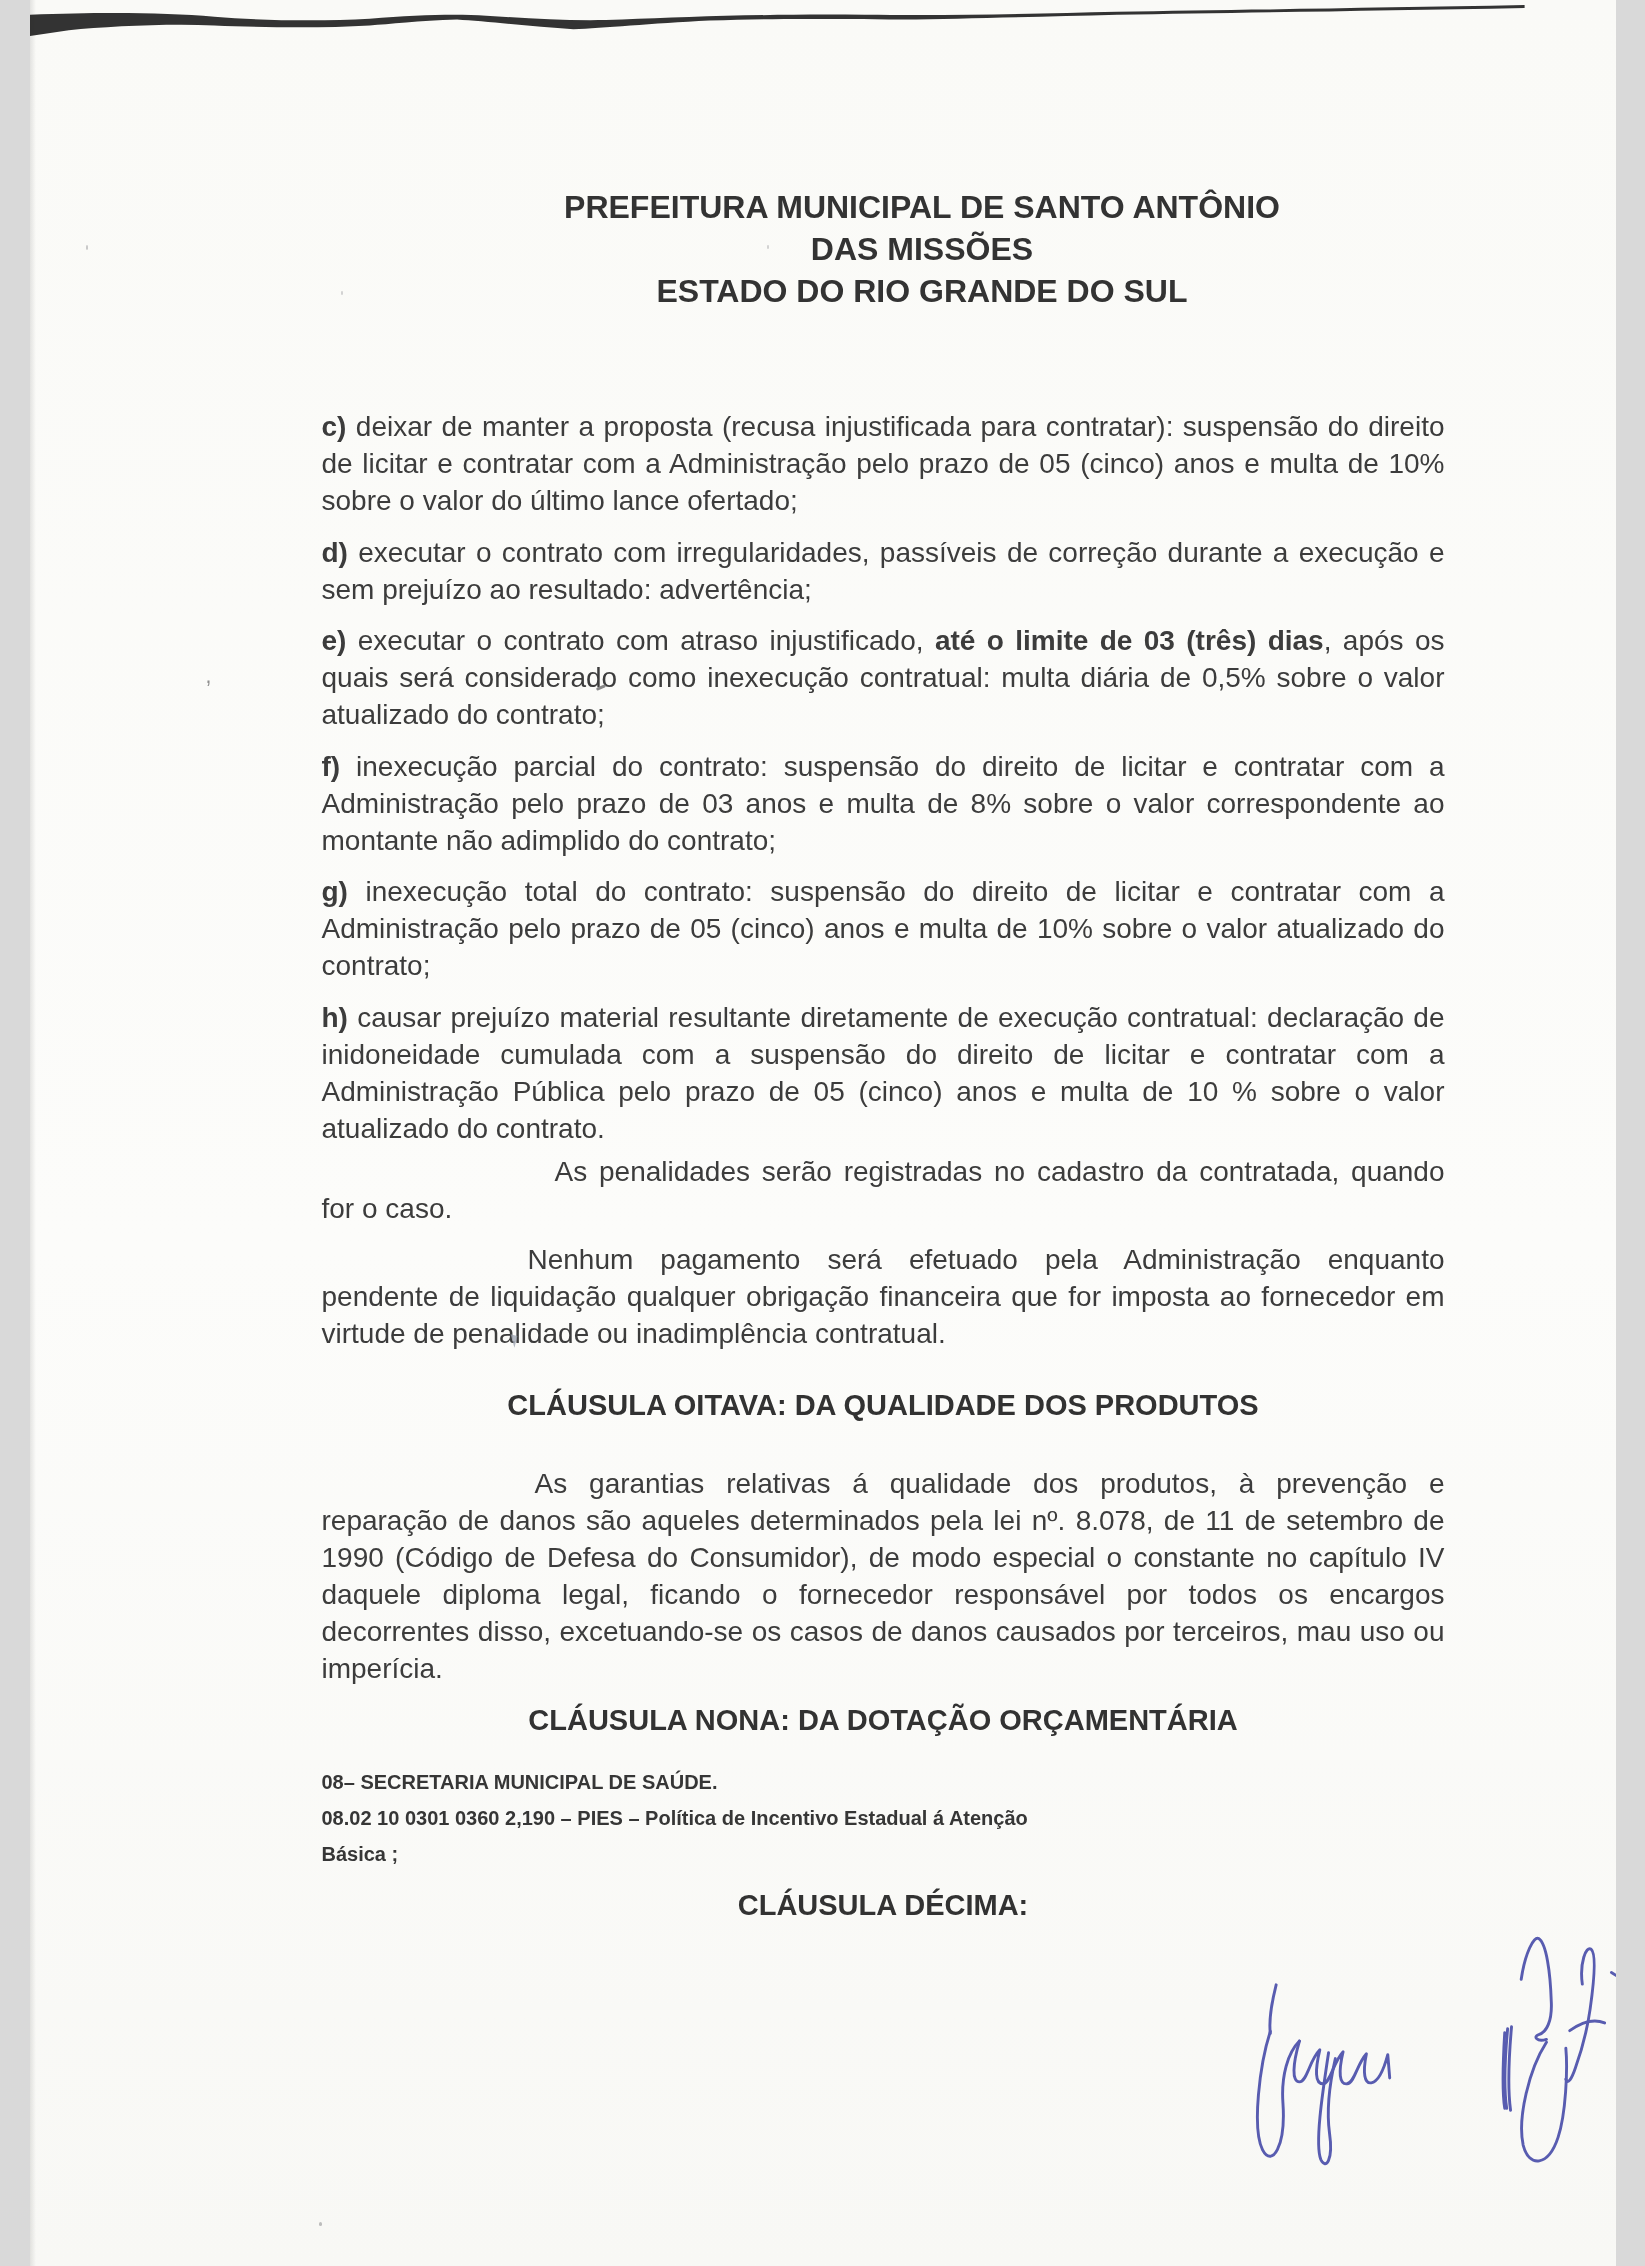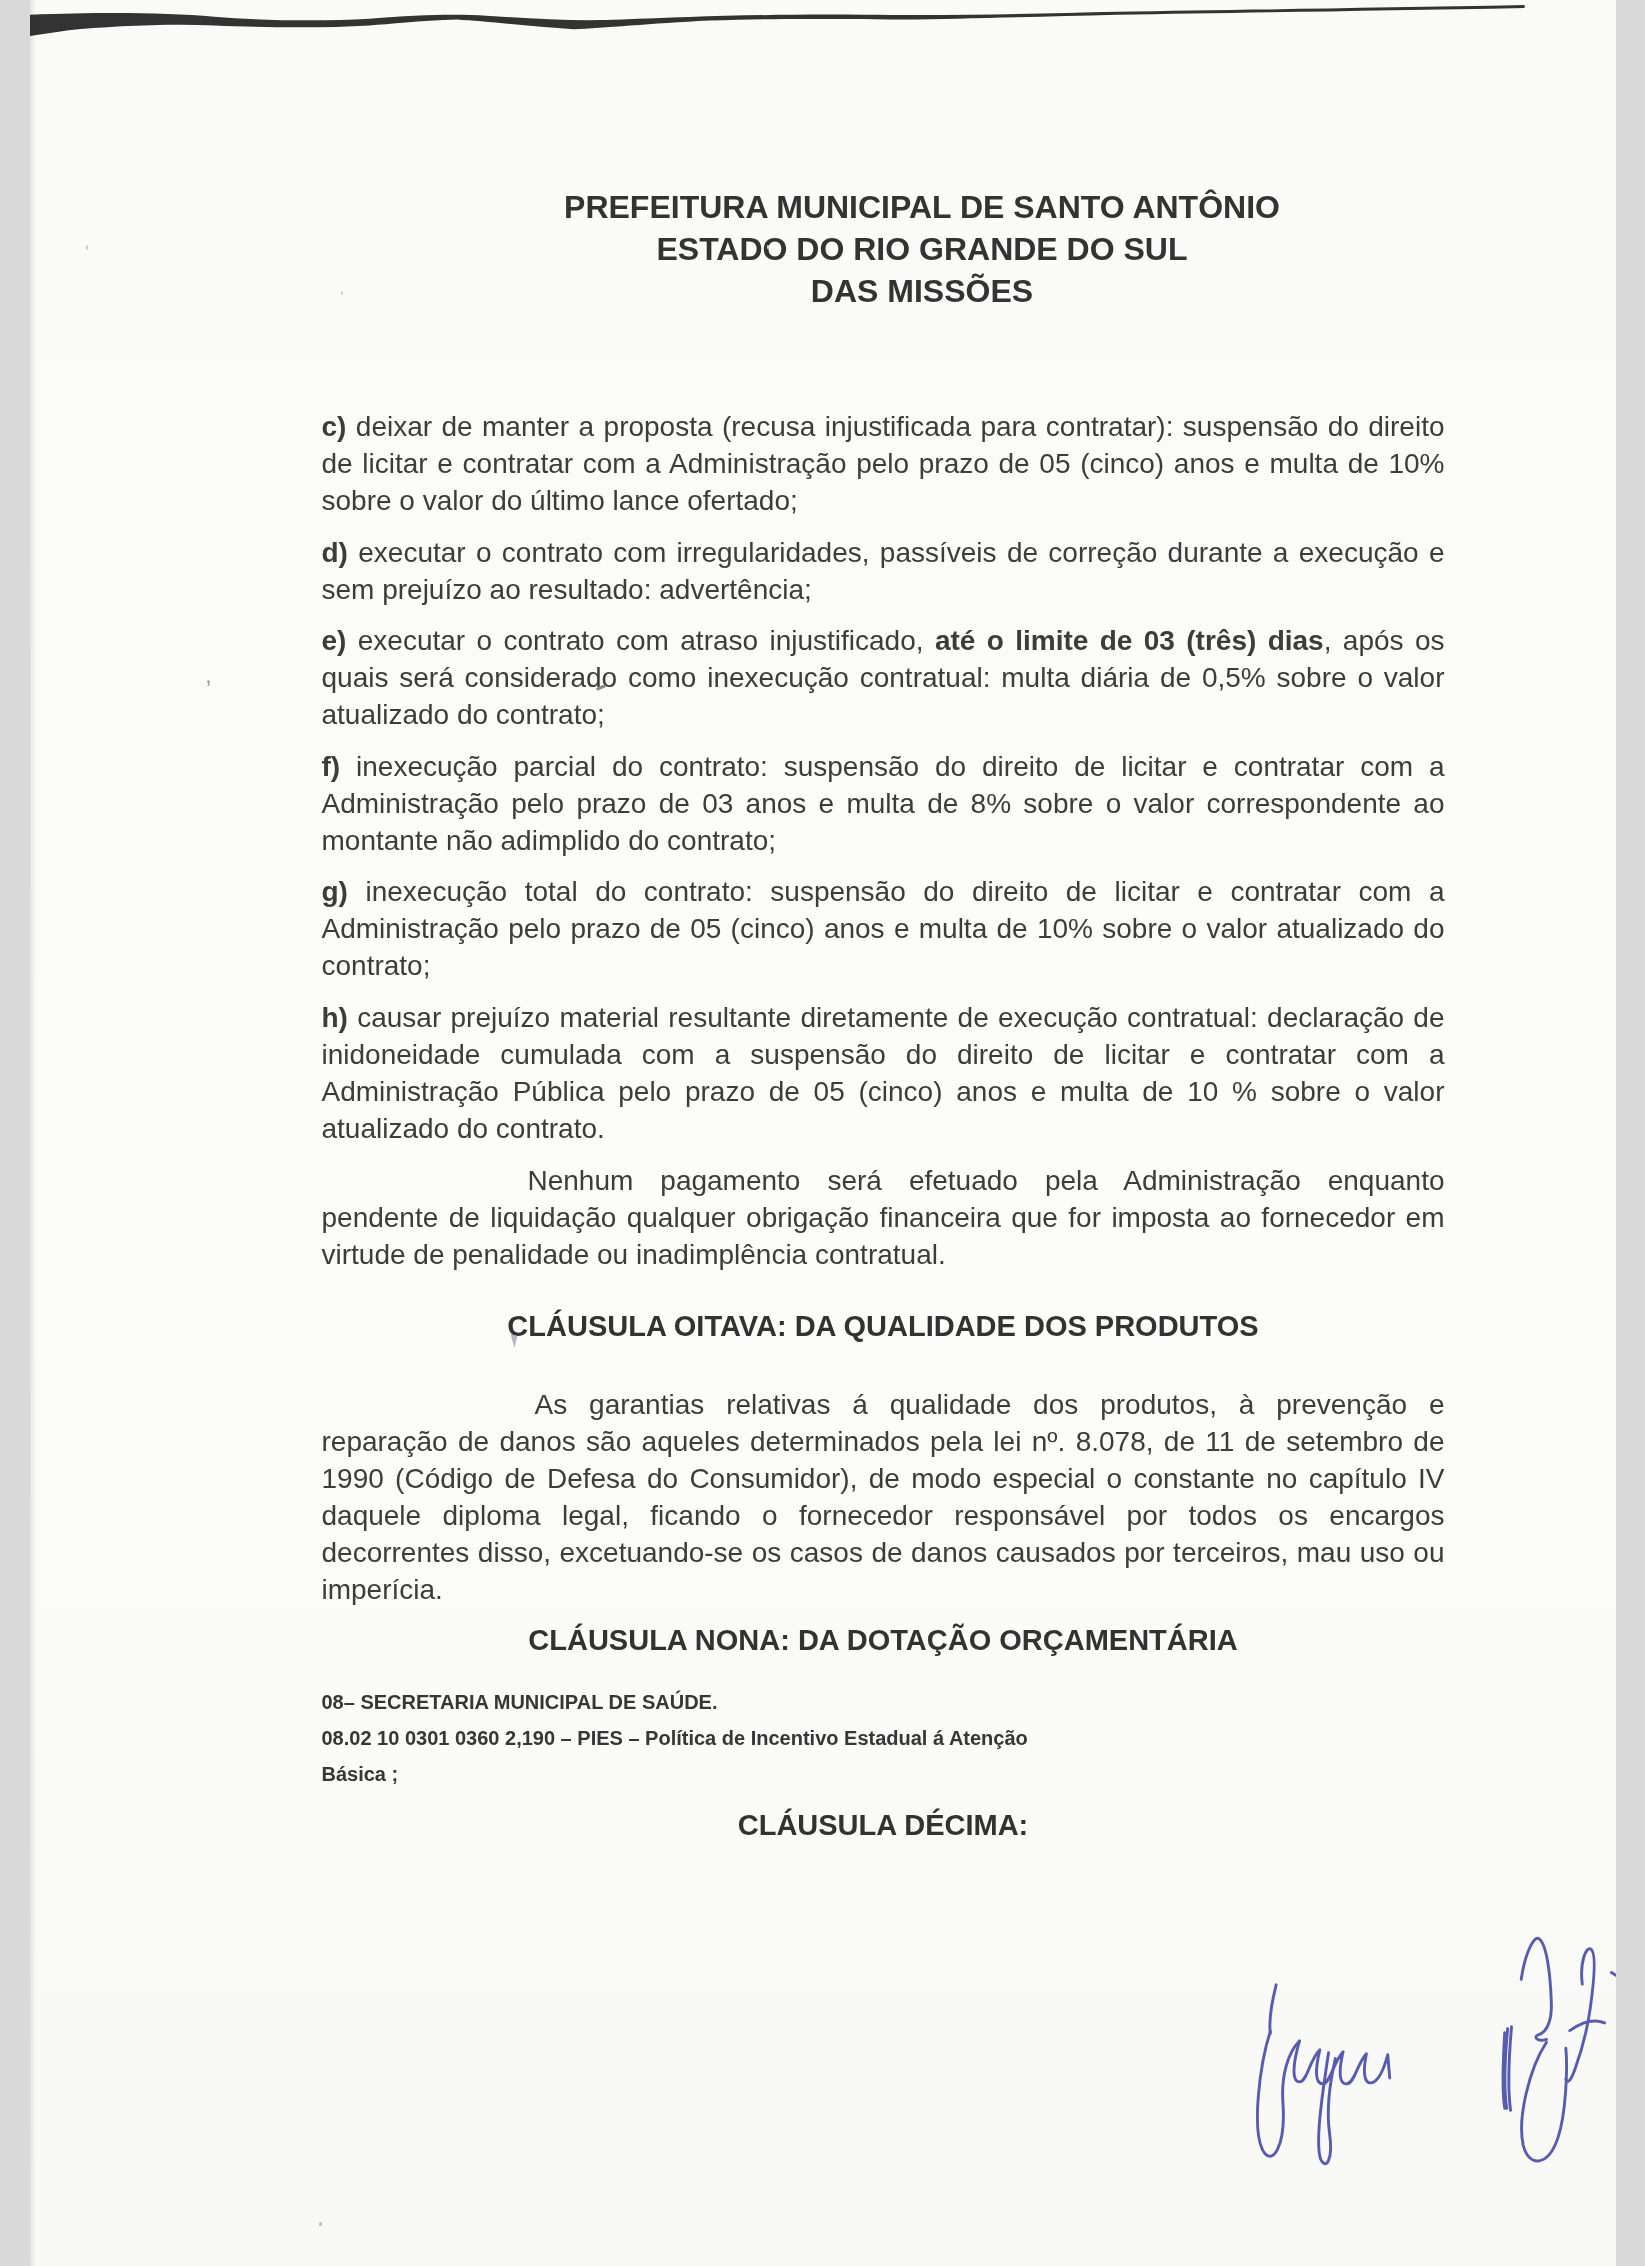--- a/index.html
+++ b/index.html
@@ -74,38 +74,39 @@
     <path d="M0,15 C80,12 140,13 190,17 C240,21 300,22 350,19 C400,15 440,14 470,16
              C520,19 560,22 610,20 C680,17 760,14 860,15 C960,16 1040,14 1120,12
              C1240,10 1380,8 1540,5
              L1540,8 C1380,11 1240,13 1120,15 C1040,17 960,19 900,20 C800,19 760,19 700,21
              C640,24 590,29 560,30 C520,27 470,22 440,20 C400,21 370,25 350,26
              C300,29 240,28 190,26 C140,24 80,27 40,31 L0,37 Z" fill="#222222" opacity="0.92"></path>
   </svg>
 
   <div class="header">
     <div>PREFEITURA MUNICIPAL DE SANTO ANTÔNIO</div>
+    <div>DAS MISSÕES</div>
     <div>ESTADO DO RIO GRANDE DO SUL</div>
-    <div>DAS MISSÕES</div>
   </div>
 
   <div class="body-col">
 
     <p><span class="b">c)</span> <span>deixar de manter a proposta (recusa injustificada para contratar): suspensão do direito de licitar e contratar com a Administração pelo prazo de 05 (cinco) anos e multa de 10% sobre o valor do último lance ofertado;</span></p>
 
     <p><span class="b">d)</span> <span>executar o contrato com irregularidades, passíveis de correção durante a execução e sem prejuízo ao resultado: advertência;</span></p>
 
     <p><span class="b">e)</span> <span>executar o contrato com atraso injustificado, </span><span class="b">até o limite de 03 (três) dias</span><span>, após os quais será considerado como inexecução contratual: multa diária de 0,5% sobre o valor atualizado do contrato;</span></p>
 
     <p><span class="b">f)</span> <span>inexecução parcial do contrato: suspensão do direito de licitar e contratar com a Administração pelo prazo de 03 anos e multa de 8% sobre o valor correspondente ao montante não adimplido do contrato;</span></p>
 
     <p><span class="b">g)</span> <span>inexecução total do contrato: suspensão do direito de licitar e contratar com a Administração pelo prazo de 05 (cinco) anos e multa de 10% sobre o valor atualizado do contrato;</span></p>
 
     <p><span class="b">h)</span> <span>causar prejuízo material resultante diretamente de execução contratual: declaração de inidoneidade cumulada com a suspensão do direito de licitar e contratar com a Administração Pública pelo prazo de 05 (cinco) anos e multa de 10 % sobre o valor atualizado do contrato.</span></p>
 
+    <p class="p-penalidades">As penalidades serão registradas no cadastro da contratada, quando for o caso.</p>
 
     <p class="p-pagamento">Nenhum pagamento será efetuado pela Administração enquanto pendente de liquidação qualquer obrigação financeira que for imposta ao fornecedor em virtude de penalidade ou inadimplência contratual.</p>
 
     <h2 class="clause-heading h-oitava">CLÁUSULA OITAVA: DA QUALIDADE DOS PRODUTOS</h2>
 
     <p class="p-garantias">As garantias relativas á qualidade dos produtos, à prevenção e reparação de danos são aqueles determinados pela lei nº. 8.078, de 11 de setembro de 1990 (Código de Defesa do Consumidor), de modo especial o constante no capítulo IV daquele diploma legal, ficando o fornecedor responsável por todos os encargos decorrentes disso, excetuando-se os casos de danos causados por terceiros, mau uso ou imperícia.</p>
 
     <h2 class="clause-heading h-nona">CLÁUSULA NONA: DA DOTAÇÃO ORÇAMENTÁRIA</h2>
 
     <div class="budget">

